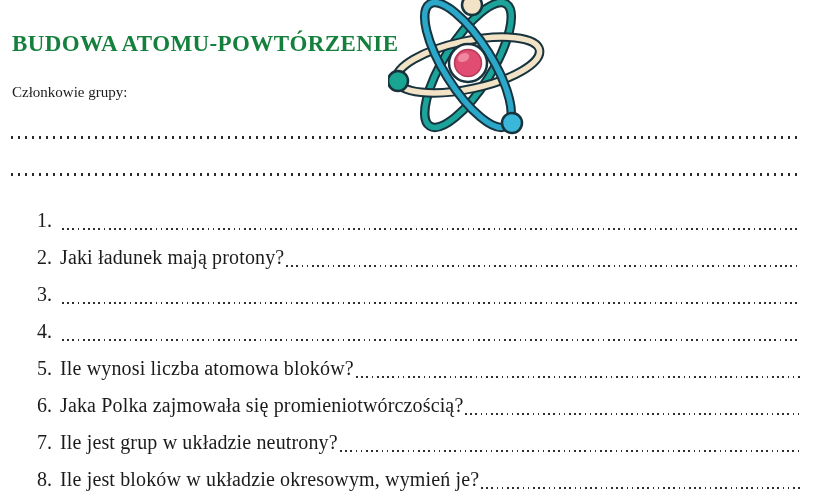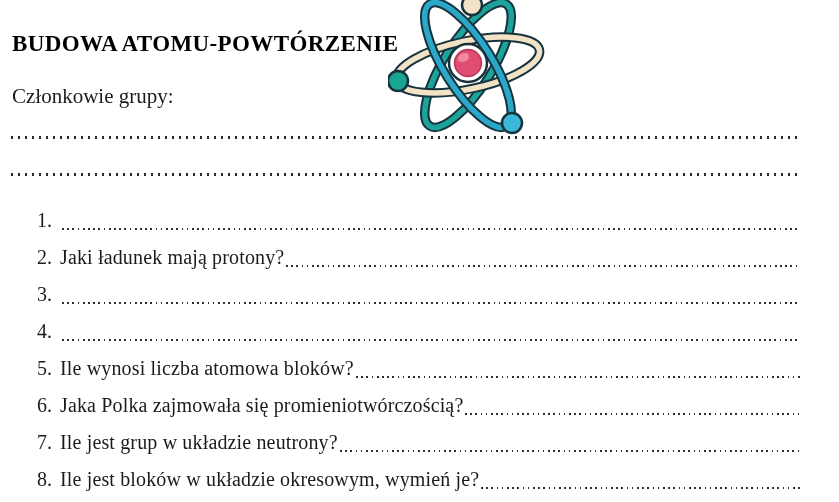--- a/index.html
+++ b/index.html
@@ -13,28 +13,28 @@
   }
   .page { position: absolute; inset: 0; }
 
   .title {
     position: absolute;
     left: 12px; top: 31px;
     margin: 0;
     font-size: 23px;
     font-weight: bold;
     letter-spacing: 0.4px;
-    color: #000000;
+    color: #15803d;
     white-space: nowrap;
   }
 
   .group-label {
     position: absolute;
     left: 12px; top: 84px;
-    font-size: 21px;
+    font-size: 15px;
     white-space: nowrap;
   }
 
   .atom {
     position: absolute;
     left: 388px; top: -20px;
     width: 158px; height: 166px;
   }
 
   .answer-line {

